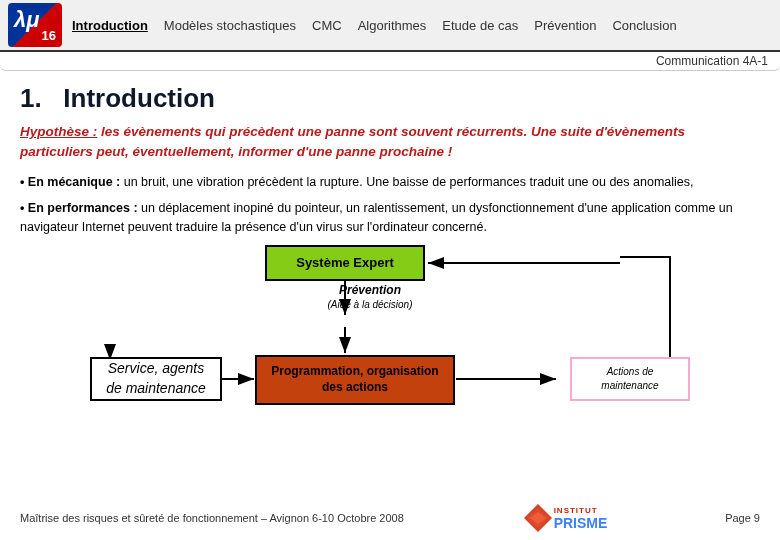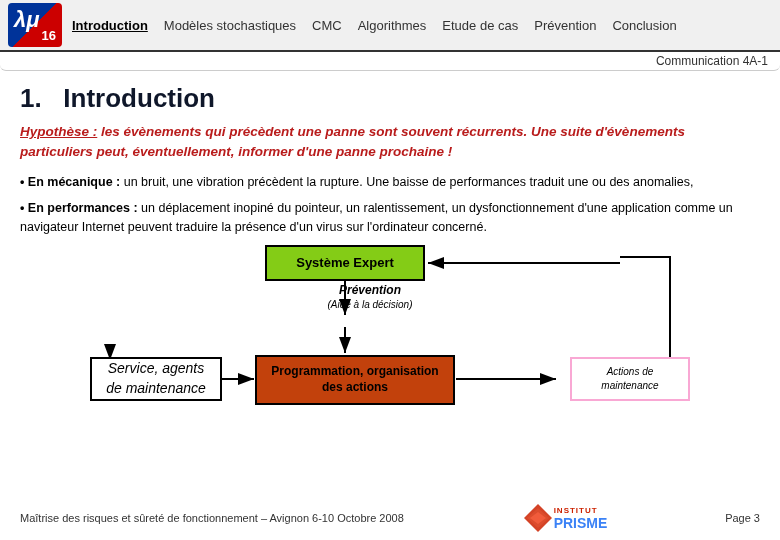--- a/index.html
+++ b/index.html
@@ -369,14 +369,14 @@
       <polygon points="16,2 30,16 16,30 2,16" fill="#cc2200" opacity="0.85"></polygon>
       <polygon points="16,6 27,16 16,26 5,16" fill="#e05030" opacity="0.7"></polygon>
       <polygon points="16,10 24,16 16,22 8,16" fill="#ff6644" opacity="0.6"></polygon>
     </svg>
     <div>
       <div style="font-size:8px;color:#cc2200;font-weight:bold;letter-spacing:1px;">INSTITUT</div>
       <div style="font-size:14px;color:#3b82f6;font-weight:bold;">PRISME</div>
     </div>
   </div>
 
-  <span>Page 3</span>
+  <span>Page 9</span>
 </div>
 
 </body></html>

